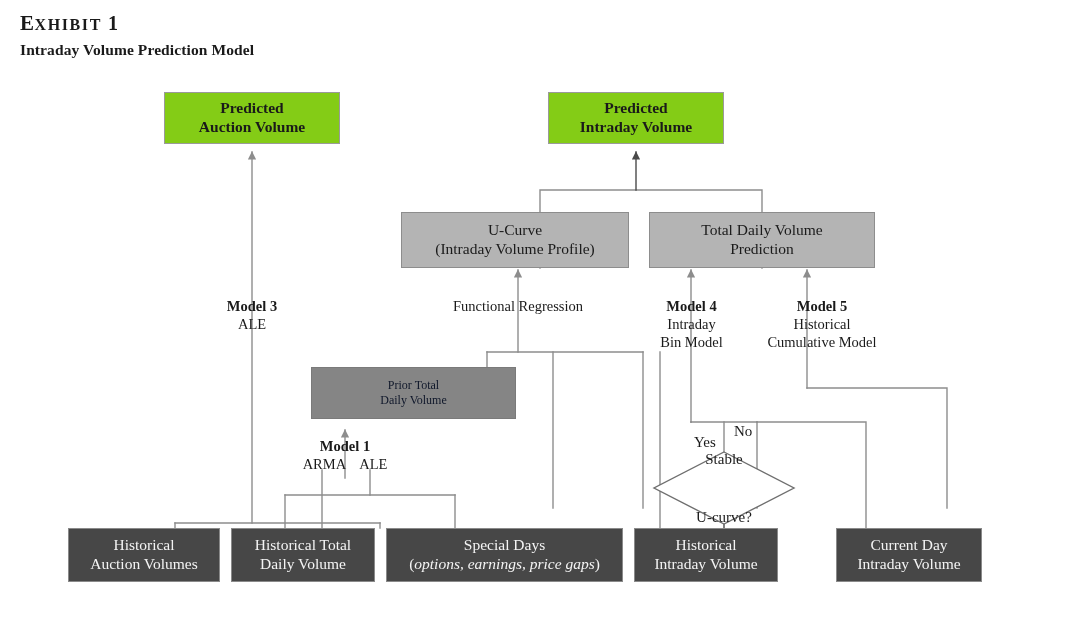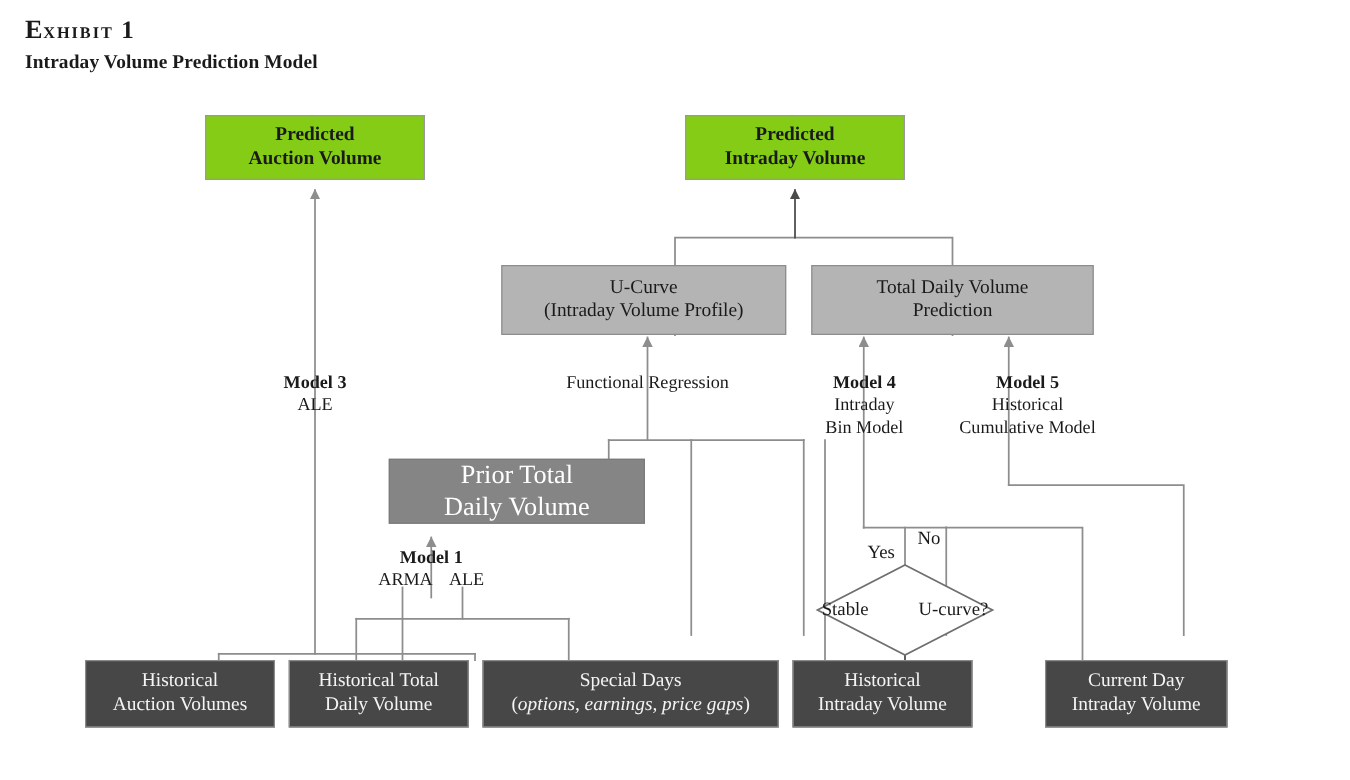--- a/index.html
+++ b/index.html
@@ -24,21 +24,21 @@
   }
   #exhibit-label {
     font-size: 21px;
     font-weight: bold;
     letter-spacing: 0.5px;
     line-height: 1.1;
     white-space: pre;
   }
   #exhibit-label .caps-first { font-size: 21px; }
   #exhibit-label .caps-rest {
-    font-size: 13px;
+    font-size: 16px;
     letter-spacing: 1.6px;
   }
   #exhibit-label .exhibit-num {
     font-size: 20px;
     letter-spacing: 0;
     padding-left: 6px;
   }
   #exhibit-subtitle {
     font-size: 15.5px;
     font-weight: bold;
@@ -77,40 +77,41 @@
   .node-mid {
     background: #b4b4b4;
     border: 1px solid #8d8d8d;
     color: #1a1a1a;
     font-size: 15.5px;
     text-align: center;
   }
   .node-prior {
     background: #858585;
     border: 1px solid #7a7a7a;
-    color: #ffffff;
-    font-size: 21px;
+    color: #0f172a;
+    font-size: 12px;
   }
   .node-source {
     background: #474747;
     border: 1px solid #8a8a8a;
     color: #f4f4f4;
     font-size: 15.5px;
   }
   .node-source .italic { font-style: italic; }
 
   
   #decision-diamond {
     position: absolute;
   }
   #decision-diamond .dia-text {
     position: absolute;
     left: 0; top: 0;
     width: 100%; height: 100%;
     display: flex;
+    flex-direction: column;
     align-items: center;
     justify-content: center;
     font-size: 15px;
     line-height: 1.2;
     text-align: center;
     color: #1a1a1a;
     gap: 40px;
   }
 
   

